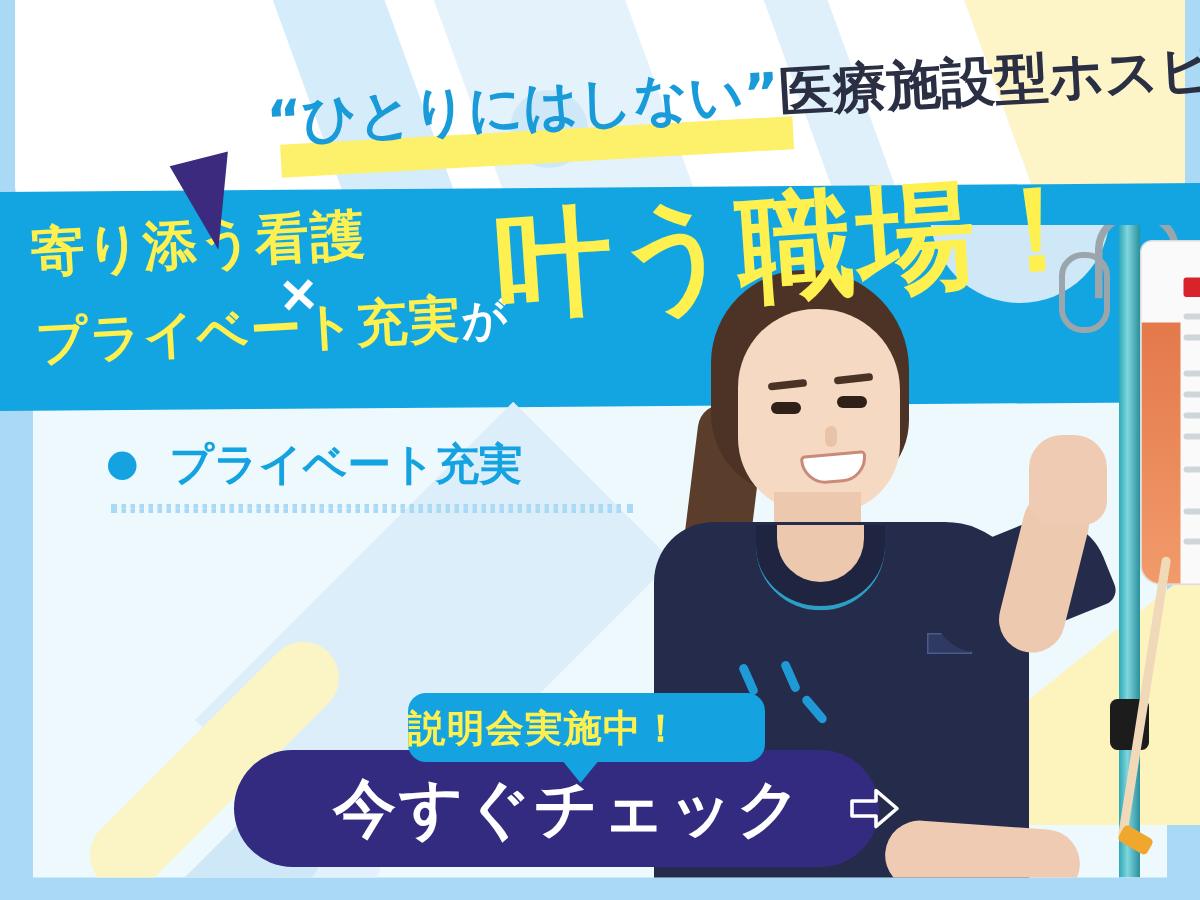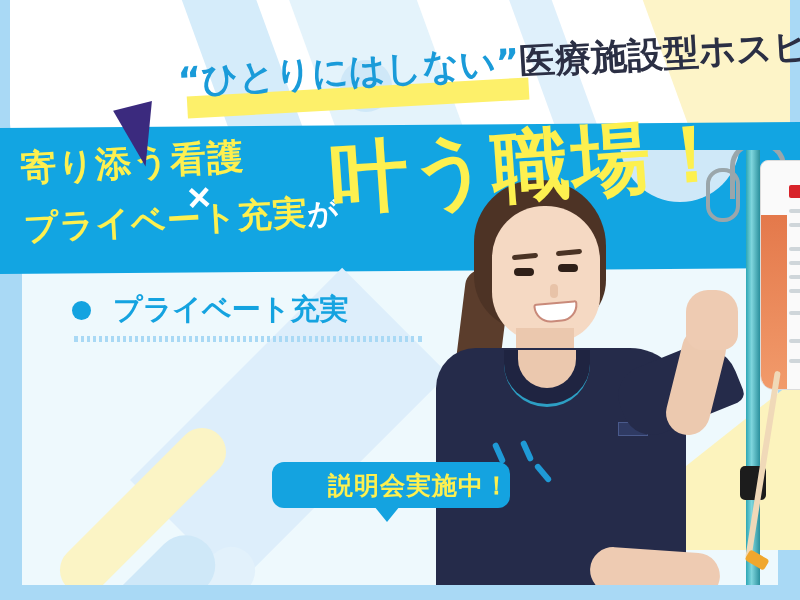--- a/index.html
+++ b/index.html
@@ -206,21 +206,21 @@
   .iv-line{position:absolute;left:28px;height:4px;background:#cfd6da;border-radius:2px;}
   .iv-tube{position:absolute;left:330px;top:220px;width:6px;height:190px;
            background:#f0d9b8;border-radius:3px;transform:rotate(9deg);}
   .iv-tip{position:absolute;left:316px;top:404px;width:22px;height:12px;
           background:#f0a72e;border-radius:3px;transform:rotate(30deg);}
 
   
   .cta-tag{
     position:absolute;left:272px;top:462px;width:238px;height:46px;
     background:#14a3e0;border-radius:12px;z-index:60;
-    display:flex;align-items:center;justify-content:flex-end;
+    display:flex;align-items:center;justify-content:flex-start;
   }
   .cta-tag span{
     font-size:25px;font-weight:700;color:#fdf04f;letter-spacing:1px;
     font-family:"DejaVu Sans","Liberation Sans",sans-serif;white-space:nowrap;
   }
   .cta-tag-point{
     position:absolute;left:374px;top:506px;width:0;height:0;z-index:60;
     border-left:13px solid transparent;border-right:13px solid transparent;
     border-top:16px solid #14a3e0;
   }
@@ -332,14 +332,22 @@
     </div>
     <div class="bsep"></div>
     <div class="bsep"></div>
   </div>
 
   <div class="cta-tag">
     <span>説明会実施中！</span>
   </div>
   <div class="cta-tag-point"></div>
 
+  <div class="cta-btn">
+    <div class="cta-label">今すぐチェック</div>
+    <div class="cta-arrow">
+      <svg width="34" height="30" viewBox="0 0 34 30">
+        <path d="M2 10 H18 V3 L32 15 L18 27 V20 H2 Z" fill="none" stroke="#ffffff" stroke-width="2.4" stroke-linejoin="round"></path>
+      </svg>
+    </div>
+  </div>
 
 </div>
 
 </body></html>

